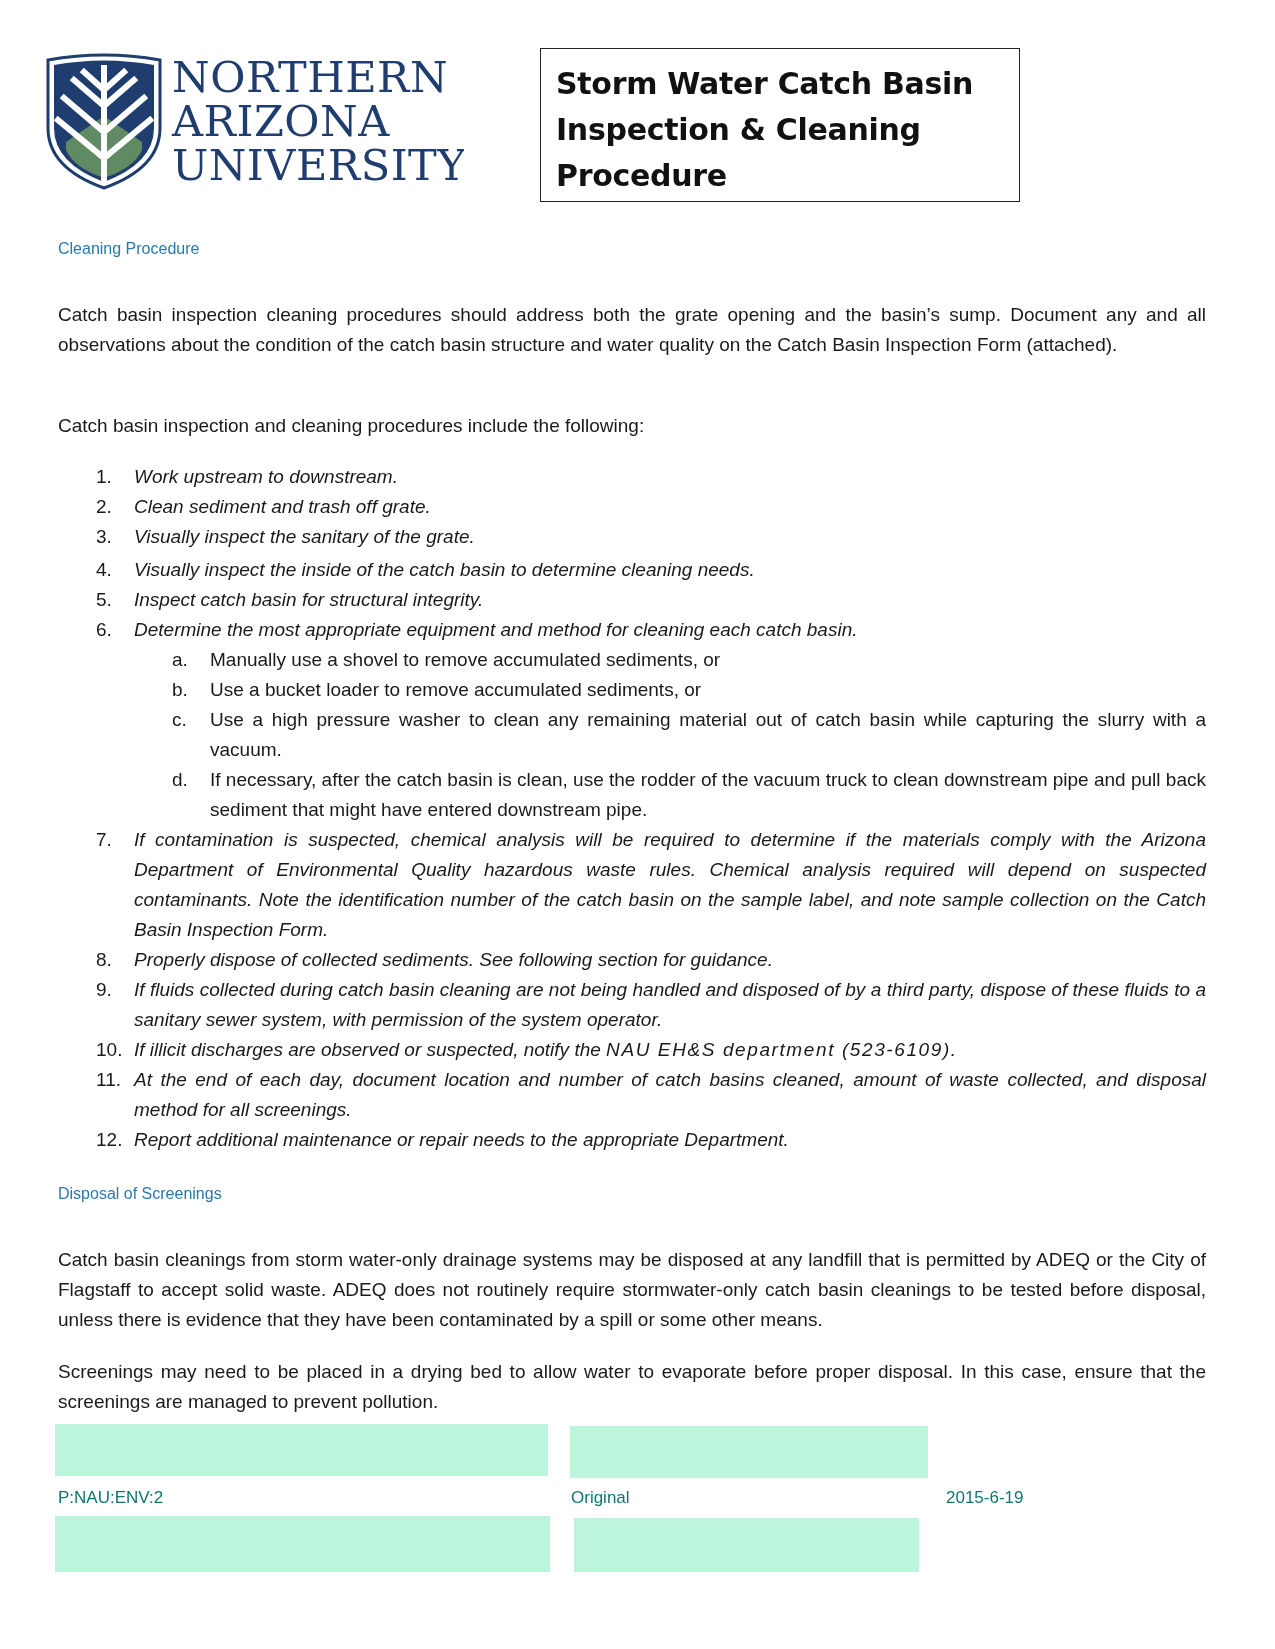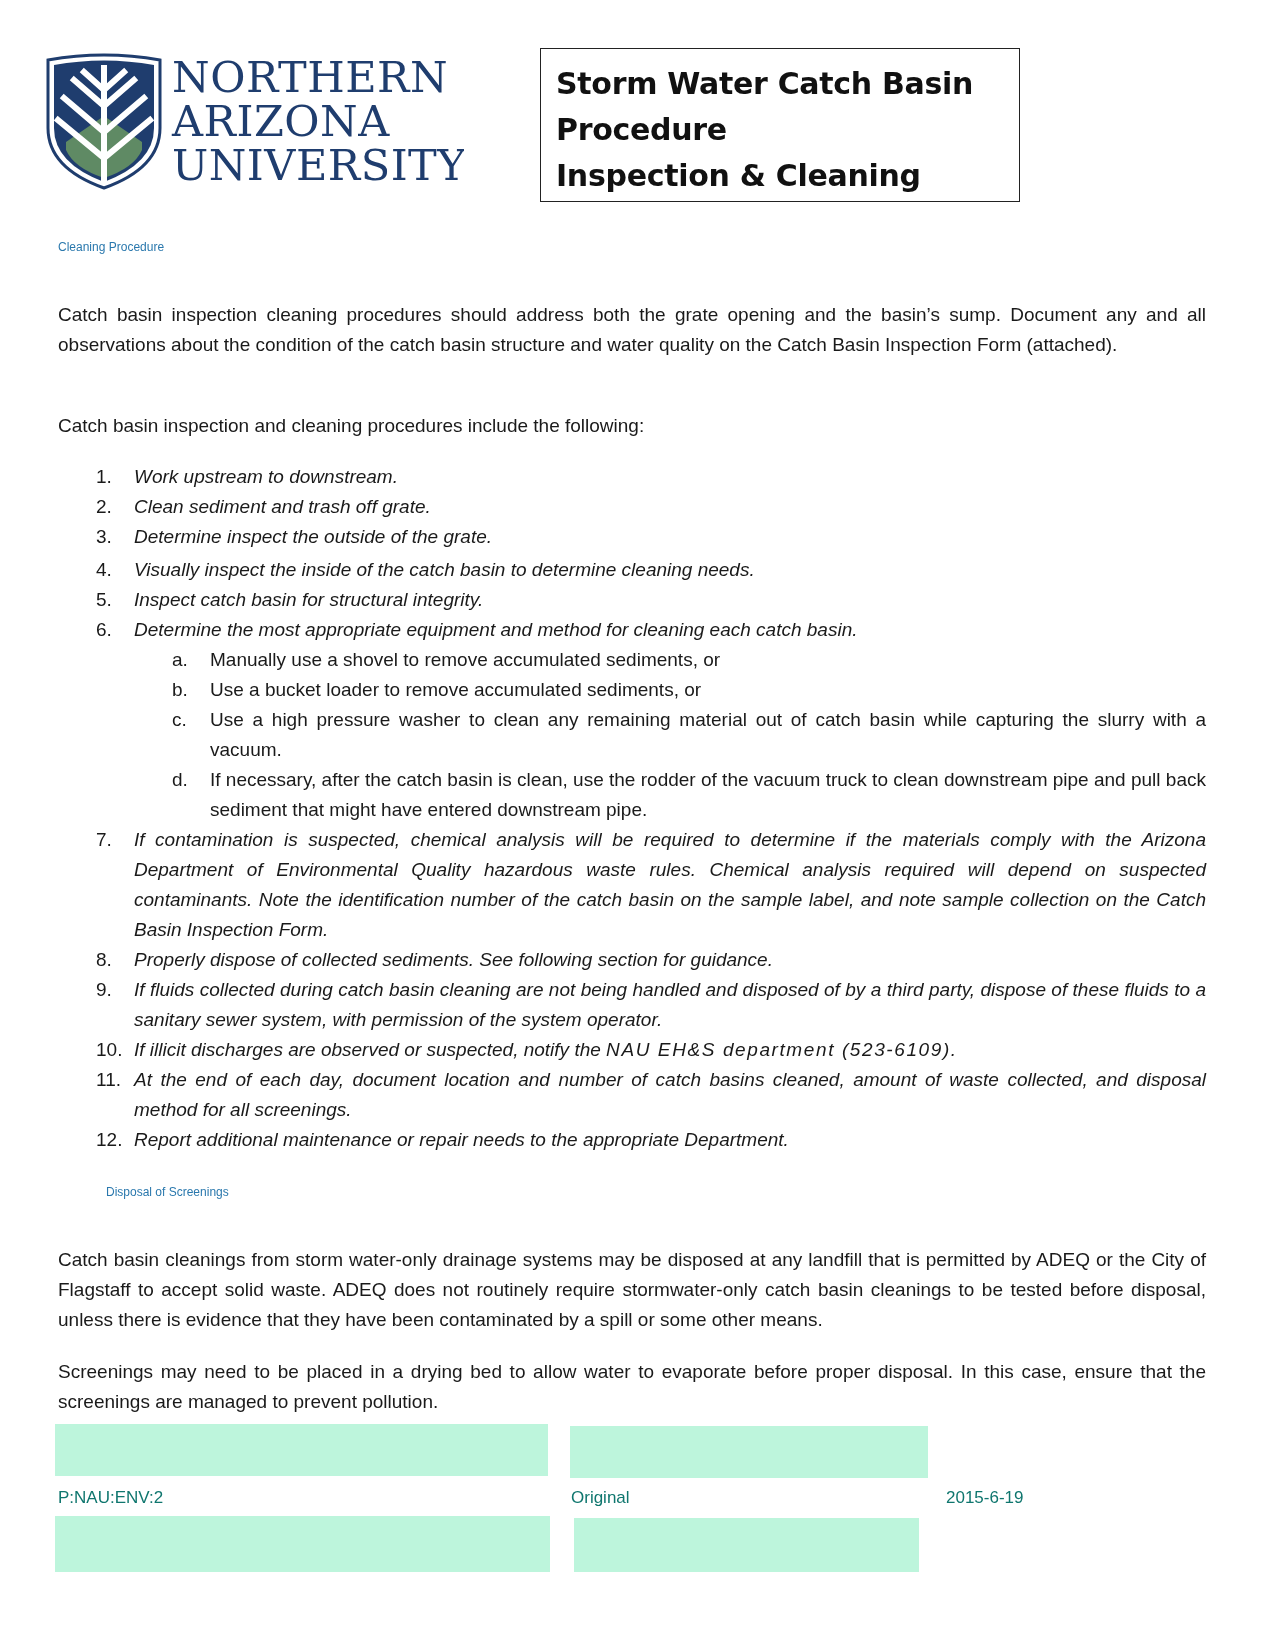--- a/index.html
+++ b/index.html
@@ -17,21 +17,21 @@
       border: 1.5px solid #222; box-sizing: border-box;
       padding: 12px 2px 0 15px;
     }
     .title-box .t {
       font-family: "DejaVu Sans", sans-serif; font-weight: bold;
       font-size: 30px; line-height: 46px; color: #111; letter-spacing: -0.3px;
     }
 
     
     .heading {
-      font-size: 12px; color: #2e75b6; color: #2a78ad;
+      font-size: 16px; color: #2e75b6; color: #2a78ad;
     }
     .para {
       left: 58px; width: 1148px; font-size: 19px; line-height: 30px;
       text-align: justify; text-align-last: left;
     }
 
     
     .ol { left: 58px; width: 1148px; font-size: 19px; line-height: 30px; }
     .li { position: relative; padding-left: 76px; text-align: justify; }
     .li .num { position: absolute; left: 38px; top: 0; }
@@ -67,42 +67,42 @@
     <g font-family="'DejaVu Serif', 'Liberation Serif', serif" fill="#1f3d6e">
       <text x="128" y="42" font-size="43" letter-spacing="0.5">NORTHERN</text>
       <text x="128" y="86" font-size="43" letter-spacing="0.5">ARIZONA</text>
       <text x="128" y="130" font-size="43" letter-spacing="0.5">UNIVERSITY</text>
     </g>
   </svg>
 </div>
 
 <div class="abs title-box">
   <div class="t">Storm Water Catch Basin</div>
+  <div class="t">Inspection &amp; Cleaning</div>
   <div class="t">Procedure</div>
-  <div class="t">Inspection &amp; Cleaning</div>
 </div>
 
 <div class="abs heading" style="left:58px; top:240px;">Cleaning Procedure</div>
 
 <div class="abs para" style="top:300px;">Catch basin inspection cleaning procedures should address both the grate opening and the basin’s sump.  Document any and all observations about the condition of the catch basin structure and water quality on  the Catch Basin Inspection Form (attached).</div>
 
 <div class="abs para" style="top:411px;">Catch basin inspection and cleaning procedures include the following:</div>
 
 <div class="abs ol" style="top:462px;">
   <div class="li">
     <span class="num">1.</span>
     <span class="txt">Work upstream to downstream.</span>
   </div>
   <div class="li">
     <span class="num">2.</span>
     <span class="txt">Clean sediment and trash off grate.</span>
   </div>
   <div class="li">
     <span class="num">3.</span>
-    <span class="txt">Determine inspect the outside of the grate.</span>
+    <span class="txt">Visually inspect the sanitary of the grate.</span>
   </div>
   <div class="li" style="margin-top:3px;">
     <span class="num">4.</span>
     <span class="txt">Visually inspect the inside of the catch basin to determine cleaning needs.</span>
   </div>
   <div class="li">
     <span class="num">5.</span>
     <span class="txt">Inspect catch basin for structural integrity.</span>
   </div>
   <div class="li">
@@ -144,21 +144,21 @@
   <div class="li">
     <span class="num">11.</span>
     <span class="txt">At the end of each day, document location and number of catch basins cleaned, amount of waste  collected, and disposal method for all screenings.</span>
   </div>
   <div class="li">
     <span class="num">12.</span>
     <span class="txt">Report additional maintenance or repair needs to the appropriate Department.</span>
   </div>
 </div>
 
-<div class="abs heading" style="left:58px; top:1185px;margin-left:48px;">Disposal of Screenings</div>
+<div class="abs heading" style="left:58px; top:1185px;">Disposal of Screenings</div>
 
 <div class="abs para" style="top:1245px;">Catch basin cleanings from storm water-only drainage systems may be disposed at any landfill that is  permitted by ADEQ or the City of Flagstaff to accept solid waste. ADEQ does not routinely require stormwater-only catch  basin cleanings to be tested before disposal, unless there is evidence that they have been contaminated by  a spill or some other means.</div>
 
 <div class="abs para" style="top:1357px;">Screenings may need to be placed in a drying bed to allow water to evaporate before proper disposal. In  this case, ensure that the screenings are managed to prevent pollution.</div>
 
 <div class="abs green" style="left:55px; top:1424px; width:493px; height:52px;"></div>
 <div class="abs green" style="left:570px; top:1426px; width:358px; height:52px;"></div>
 
 <div class="abs footer-text" style="left:58px; top:1488px;">P:NAU:ENV:2</div>
 <div class="abs footer-text" style="left:571px; top:1488px;">Original</div>

